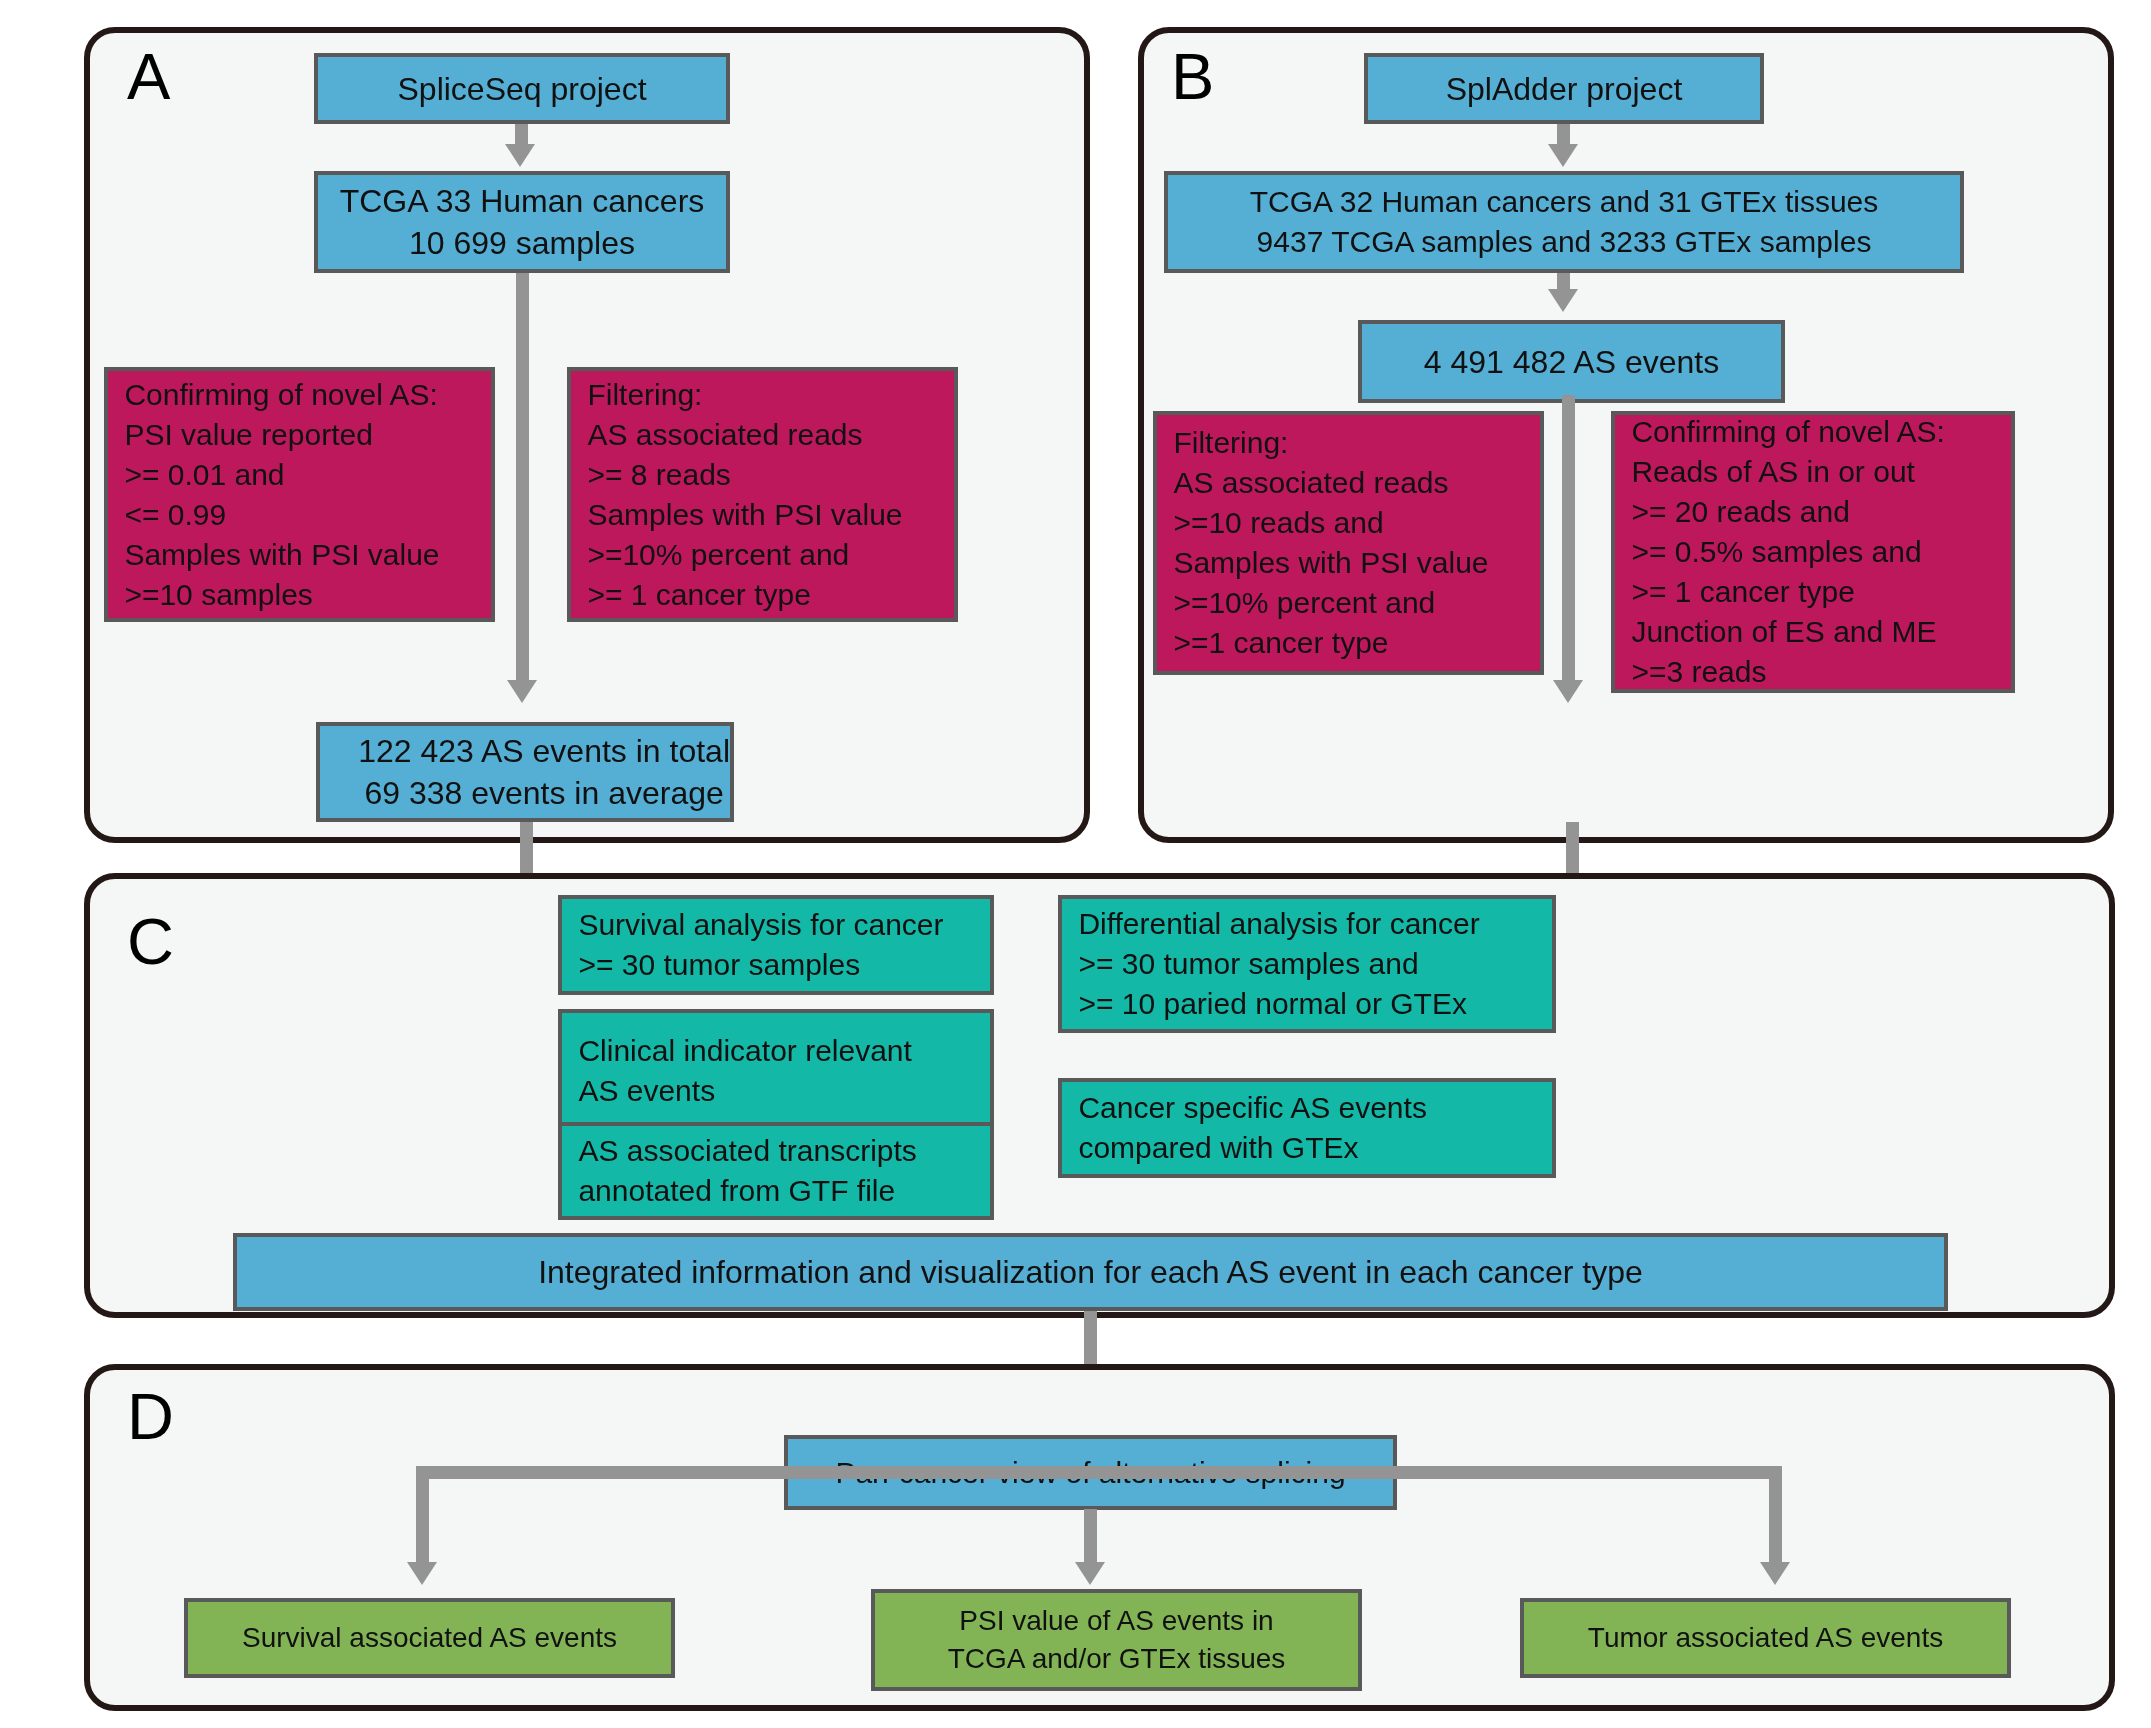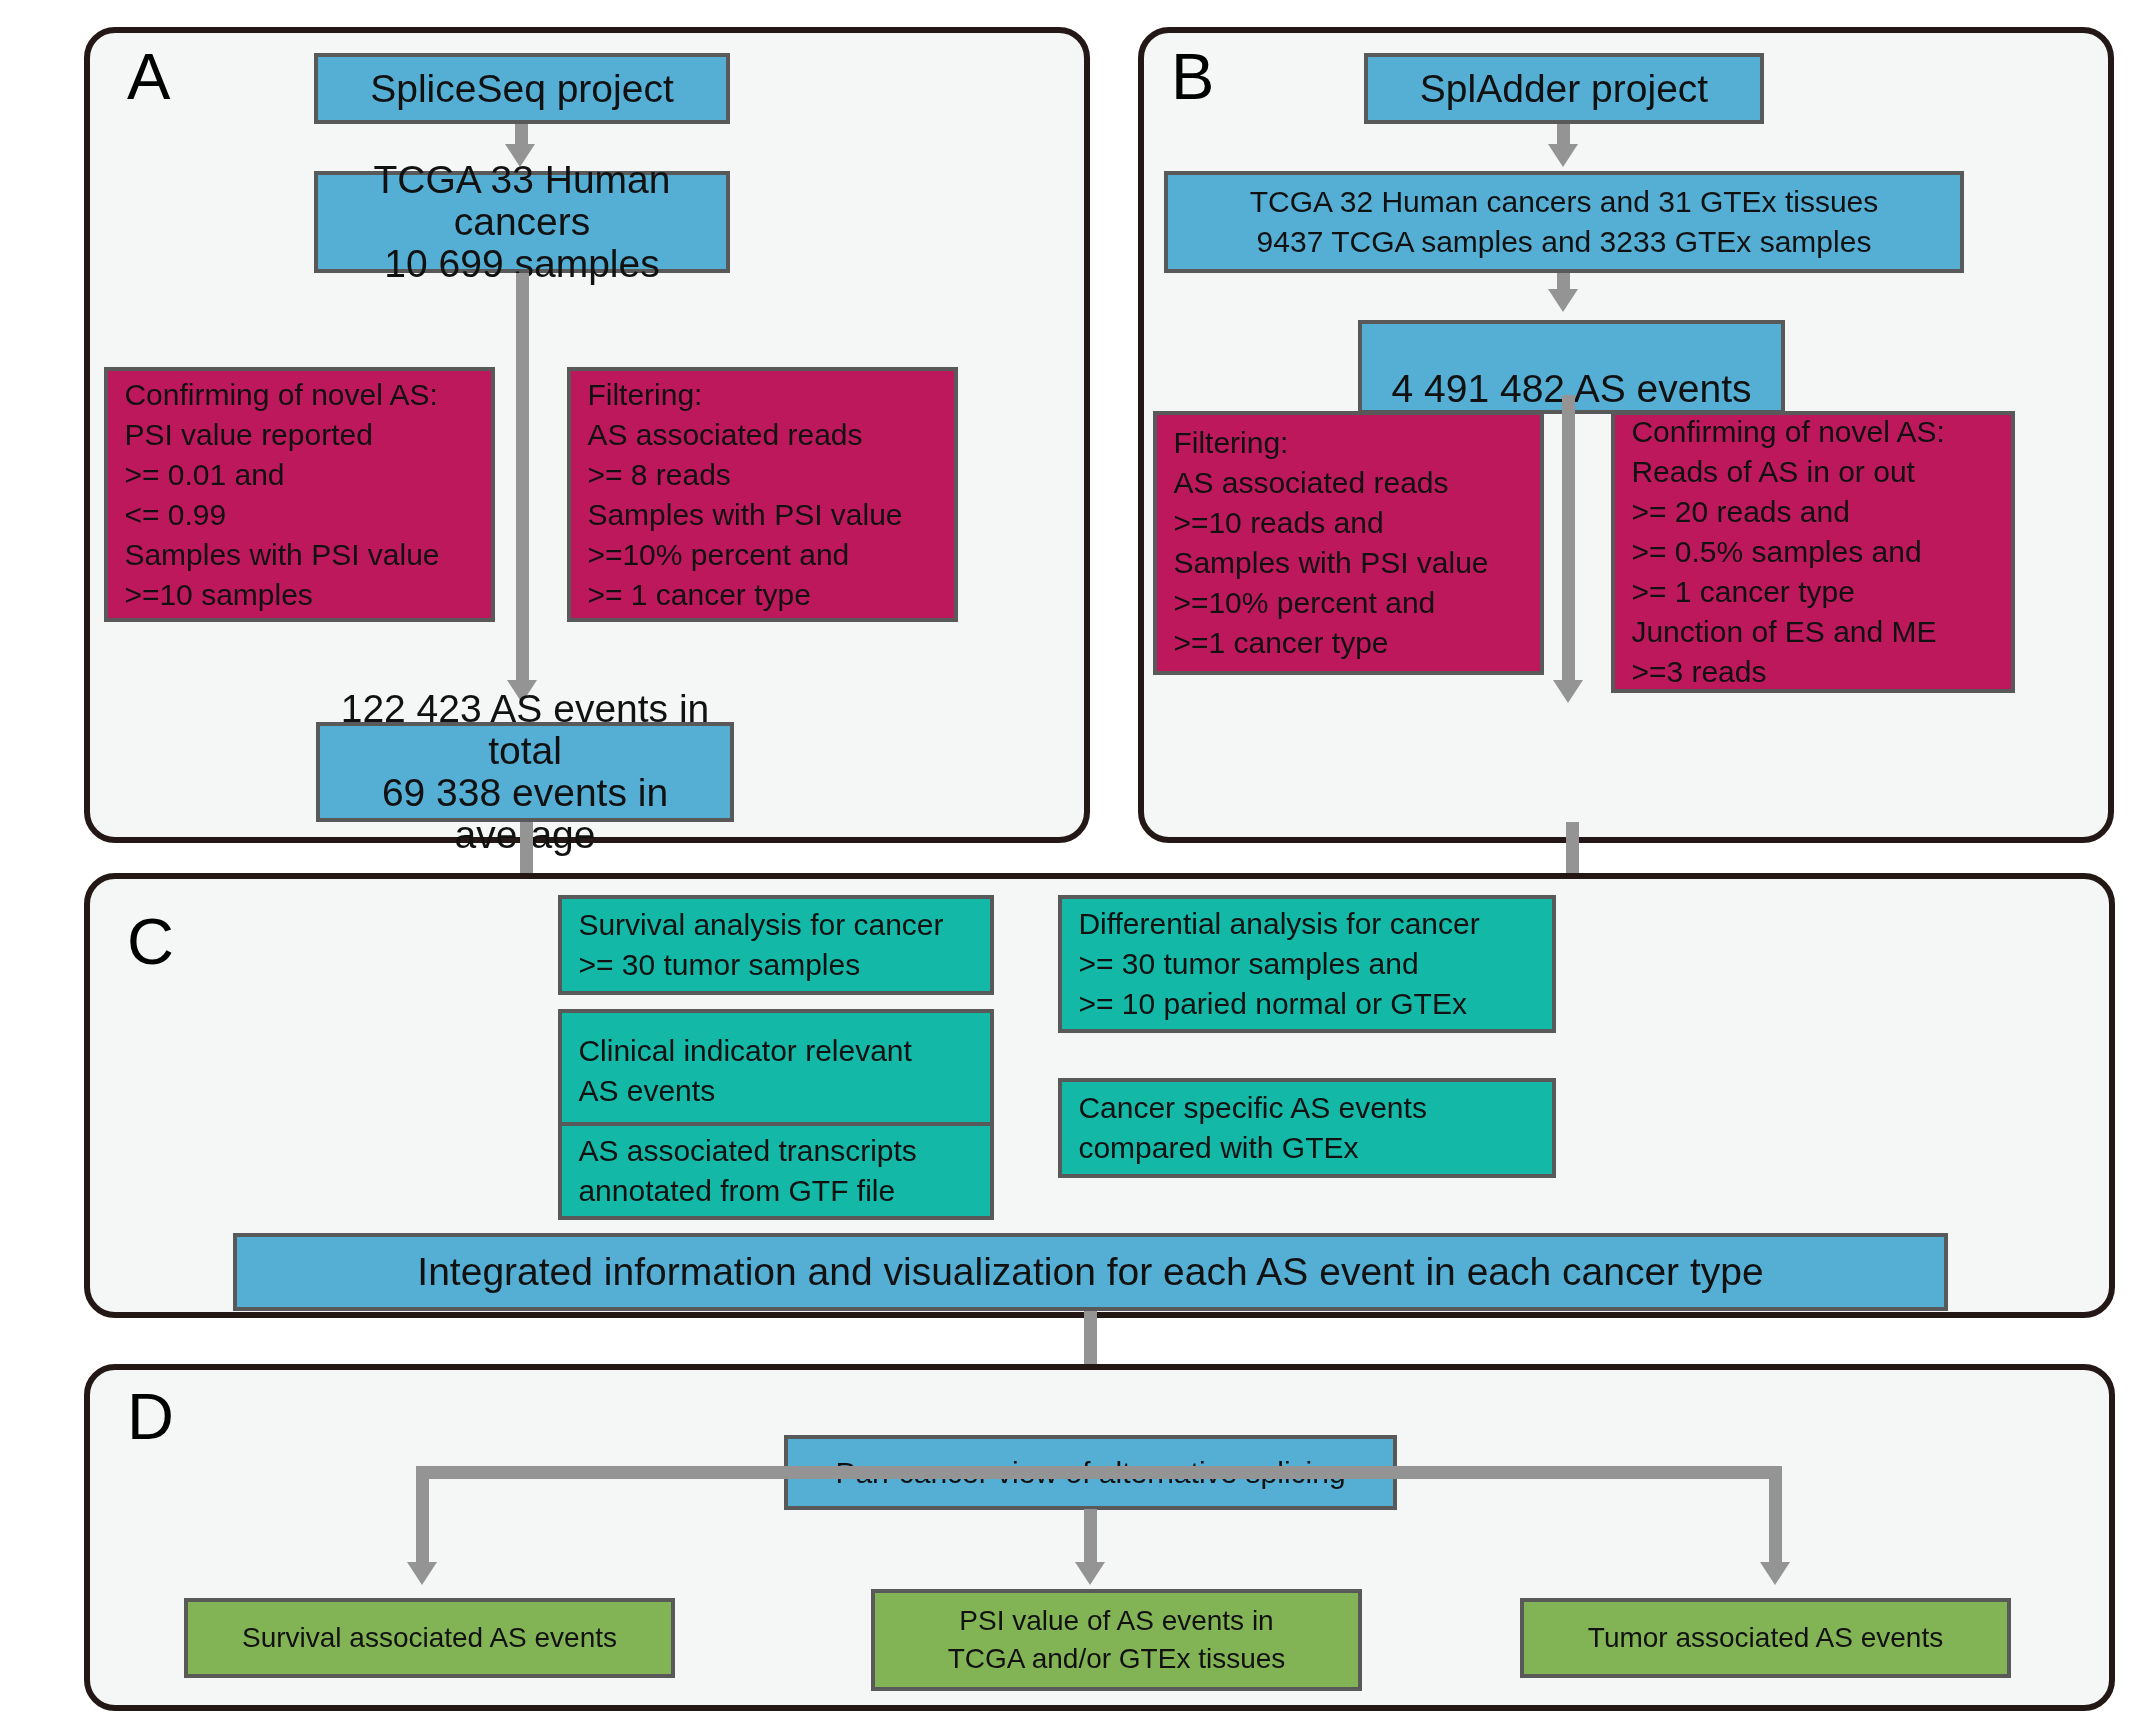--- a/index.html
+++ b/index.html
@@ -17,21 +17,21 @@
   .node.orange{background:#be185d;}
   .node.tan{background:#14b8a6;}
   .node.green{background:#82b456;}
   .node.left{justify-content:flex-start;text-align:left;}
 
   
   .vline{position:absolute;background:#949494;}
   .hline{position:absolute;background:#949494;}
   .arrowhead{position:absolute;width:0;height:0;border-left:15.5px solid transparent;border-right:15.5px solid transparent;border-top:23.6px solid #949494;}
 
-  .f34{font-size:39px;line-height:42px;}
+  .f34{font-size:32px;line-height:42px;}
   .f33{font-size:30px;line-height:40px;}
   .f31{font-size:28px;line-height:38px;}
 </style>
 </head>
 <body>
 
 <div id="canvas">
 
   <div class="panel" style="left:84px;top:27px;width:1006px;height:816px;"></div>
   <div class="panel-label" style="left:127px;top:44px;">A</div>
@@ -85,21 +85,21 @@
   <div class="vline" style="left:1557px;top:124px;width:12.7px;height:22px;"></div>
   <div class="arrowhead" style="left:1548px;top:144px;"></div>
 
   <div class="node blue f33" style="left:1164px;top:171px;width:800px;height:102px;">
     <span class="txt">TCGA 32 Human cancers and 31 GTEx tissues
 9437 TCGA samples and 3233 GTEx samples</span>
   </div>
   <div class="vline" style="left:1557px;top:273px;width:12.7px;height:20px;"></div>
   <div class="arrowhead" style="left:1548px;top:289px;"></div>
 
-  <div class="node blue f34" style="left:1358px;top:320px;width:427px;height:94px;align-items:flex-end;">
+  <div class="node blue f34" style="left:1358px;top:320px;width:427px;height:83px;">
     <span class="txt">4 491 482 AS events</span>
   </div>
 
   <div class="vline" style="left:1562px;top:395px;width:12.7px;height:289px;"></div>
   <div class="arrowhead" style="left:1553px;top:680px;"></div>
 
   <div class="node orange left f33" style="left:1153px;top:411px;width:391px;height:264px;padding:12.7px 16.4px;">
     <span class="txt">Filtering:
 AS associated reads
   &gt;=10 reads and

